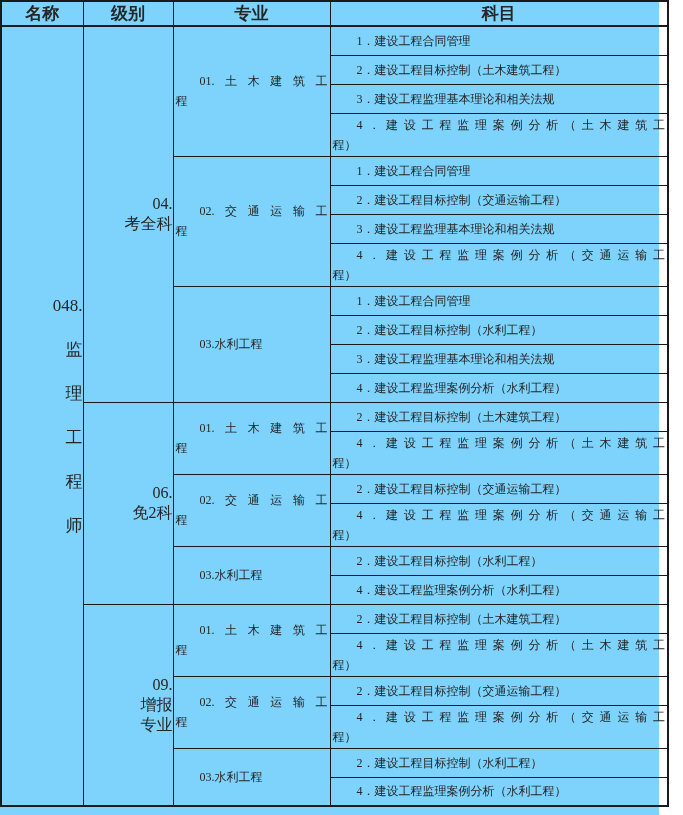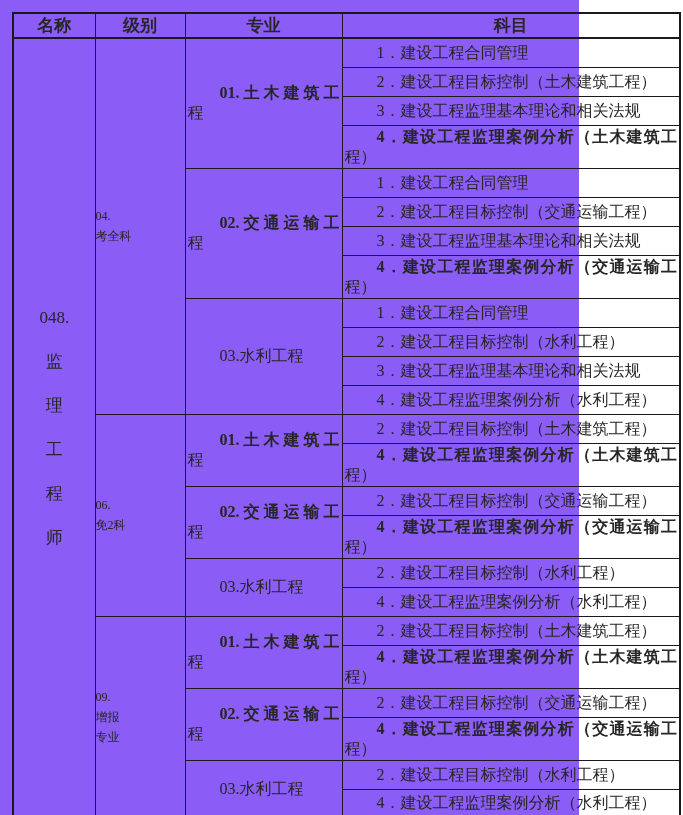--- a/index.html
+++ b/index.html
@@ -8,25 +8,25 @@
     background: #ffffff;
   }
   body {
     width: 683px;
     height: 815px;
     overflow: hidden;
     font-family: "Liberation Serif", "DejaVu Serif", serif;
     color: #262626;
   }
   .page {
-    width: 579px;
+    width: 659px;
     height: 815px;
-    background: #8b5cf6;
+    background: #7dd3fc;
     box-sizing: border-box;
-    padding: 12px;
+    padding: 0;
   }
   table.exam-table {
     border-collapse: collapse;
     table-layout: fixed;
     width: 667px;
     border: 2px solid #1a1a1a;
   }
   .exam-table th, .exam-table td {
     border: 1px solid #1a1a1a;
     padding: 0;
@@ -43,50 +43,49 @@
   }
   col.c-name { width: 82px; }
   col.c-level { width: 90px; }
   col.c-spec { width: 157px; }
   col.c-subj { width: 338px; }
 
   tr.row-single { height: 29px; }
   tr.row-double { height: 43px; }
 
   td.name-cell {
-    text-align: center;
+    text-align: right;
     vertical-align: middle;
     font-size: 17px;
   }
   .name-line { line-height: 44px; }
 
   td.level-cell {
-    text-align: left;
+    text-align: right;
+    vertical-align: middle;
+    font-size: 16px;
+  }
+  .level-line { line-height: 20px; }
+
+  td.spec-cell, td.subject-cell {
     vertical-align: middle;
     font-size: 12px;
-  }
-  .level-line { line-height: 20px; }
-
-  td.spec-cell, td.subject-cell {
-    vertical-align: middle;
-    font-size: 16px;
     padding: 0 2px;
   }
   .txt-line {
     line-height: 20px;
     text-align: left;
   }
   .txt-line.first {
     text-indent: 2em;
   }
   .txt-line.first.spread {
     text-align: justify;
     text-align-last: justify;
     text-justify: inter-character;
-    font-weight: bold;
   }
 </style>
 </head>
 <body>
 
 <div class="page">
   <table class="exam-table">
     <colgroup>
       <col class="c-name">
         <col class="c-level">

